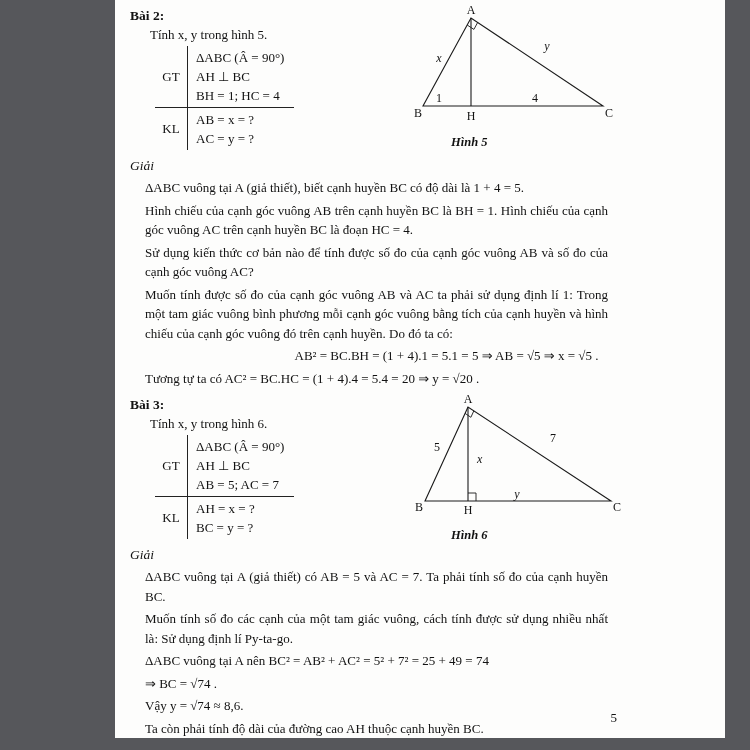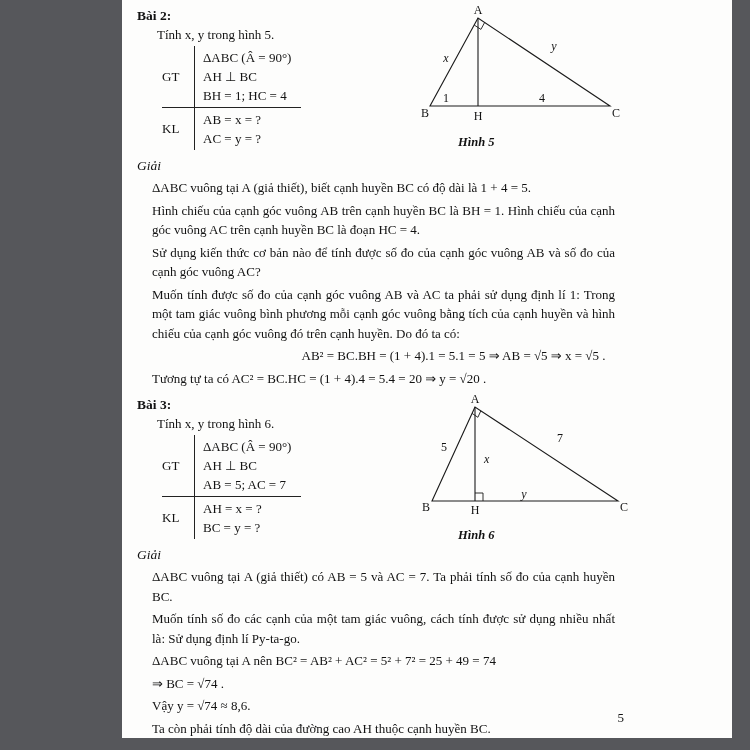--- a/index.html
+++ b/index.html
@@ -5,33 +5,33 @@
   * { margin:0; padding:0; box-sizing:border-box; }
   html,body { width:750px; height:750px; }
   body {
     background:#56575b;
     font-family:"Liberation Serif", serif;
     color:#121212;
     position:relative;
     overflow:hidden;
   }
   .page {
-    position:absolute; left:122px; top:0;
+    position:absolute; left:115px; top:0;
     width:610px; height:738px;
     background:#fdfdfc;
     padding:8px 0 0 15px;
   }
   .content { width:493px; position:relative; }
   .problem { position:relative; }
   .problem-title { font-size:13.5px; font-weight:bold; margin-bottom:3px; }
   .intro { font-size:13px; margin-left:20px; margin-bottom:3px; }
   .gtkl { margin-left:25px; font-size:13px; display:inline-block; margin-bottom:4px; }
   .gtkl-row { display:flex; align-items:center; }
   .gtkl-row.gt { border-bottom:1.2px solid #222; }
-  .gtkl-label { width:32px; text-align:left; font-size:13px; }
+  .gtkl-label { width:32px; text-align:center; font-size:13px; }
   .gtkl-content { border-left:1.2px solid #222; padding:2px 10px 2px 8px; }
   .gtkl-content div { line-height:19px; white-space:nowrap; }
   .figure { position:absolute; right:0; width:210px; }
   .fig5 { top:-4px; }
   .fig6 { top:-6px; }
   .fig-caption { width:200px; font-size:12.5px; font-weight:bold; font-style:italic; margin-top:5px; margin-left:38px; }
   .giai { text-align:left; font-weight:normal; font-style:italic; font-size:13.5px; margin:4px 0 4px 0; width:478px; }
   p.body { font-size:13px; line-height:19.5px; margin:0 0 3px 15px; width:463px; text-align:justify; }
   p.noj { text-align:left; }
   p.formula { text-align:center; margin-left:85px; }

